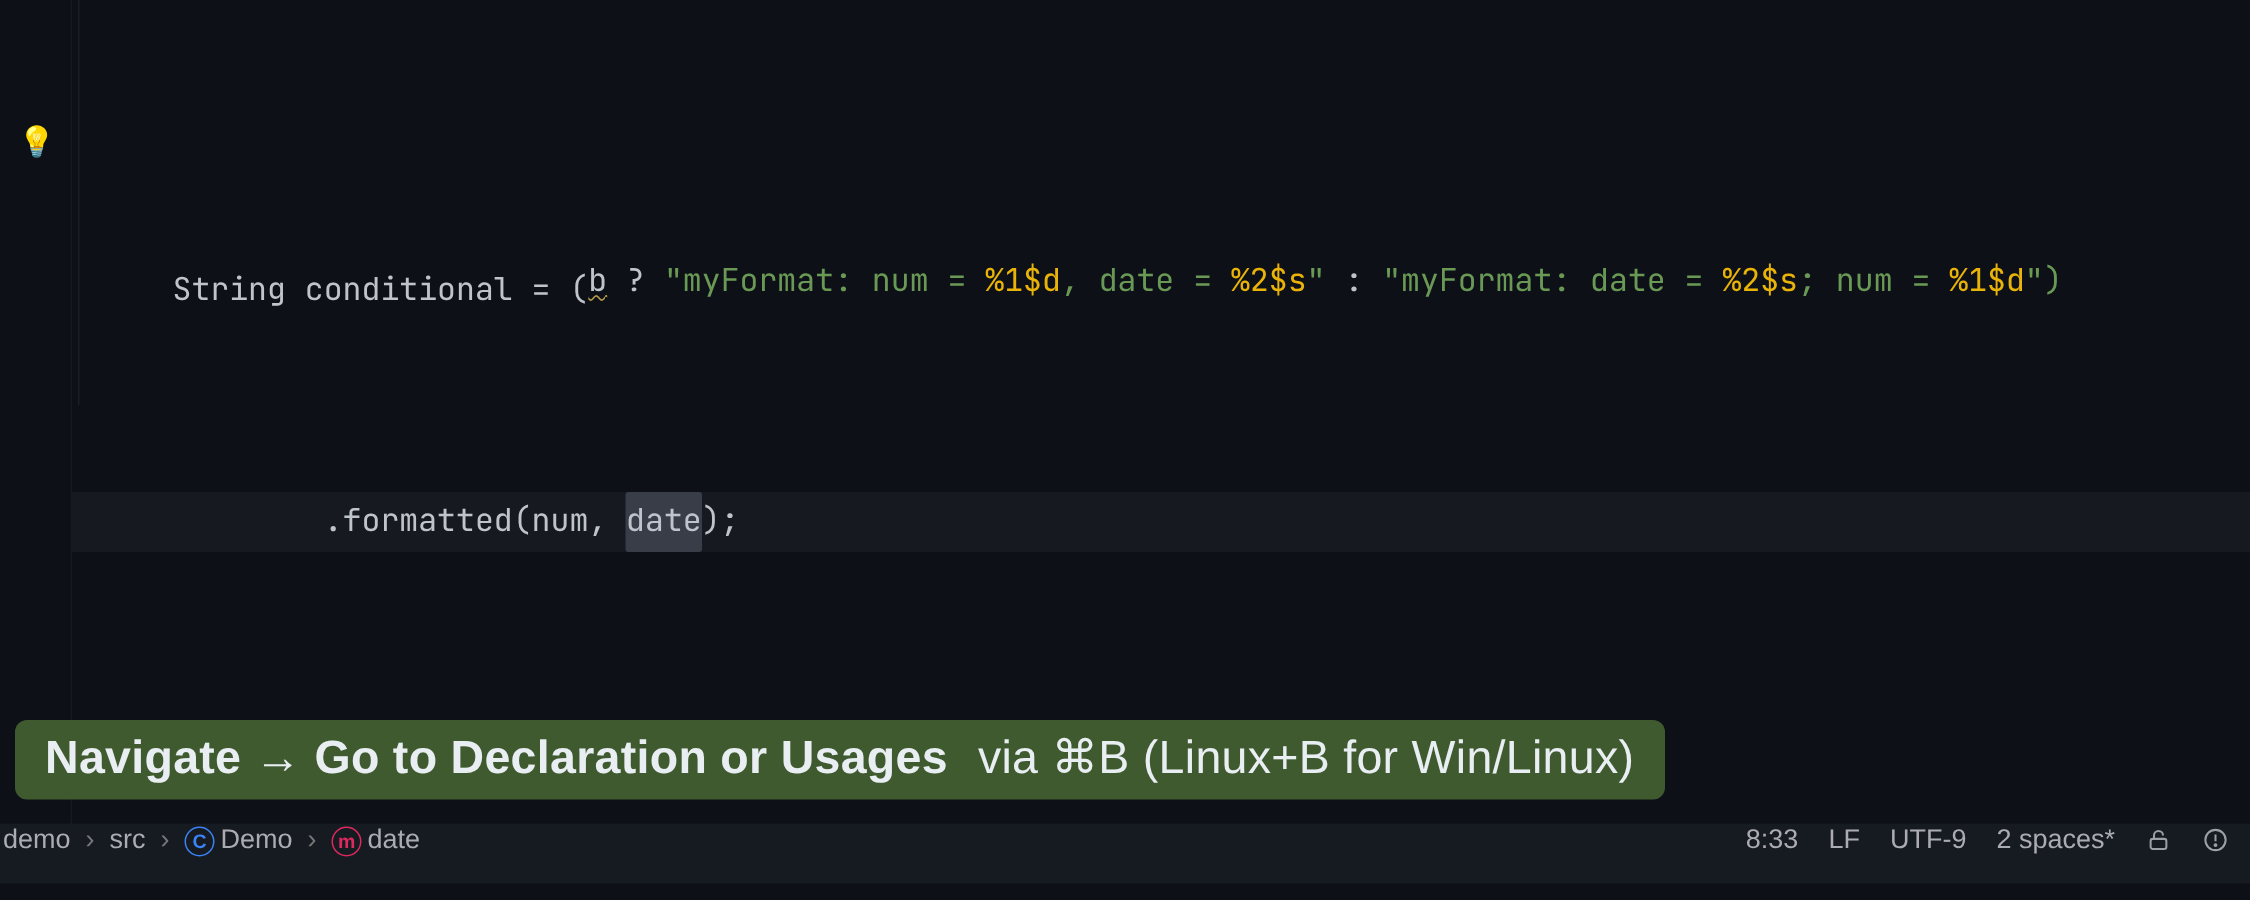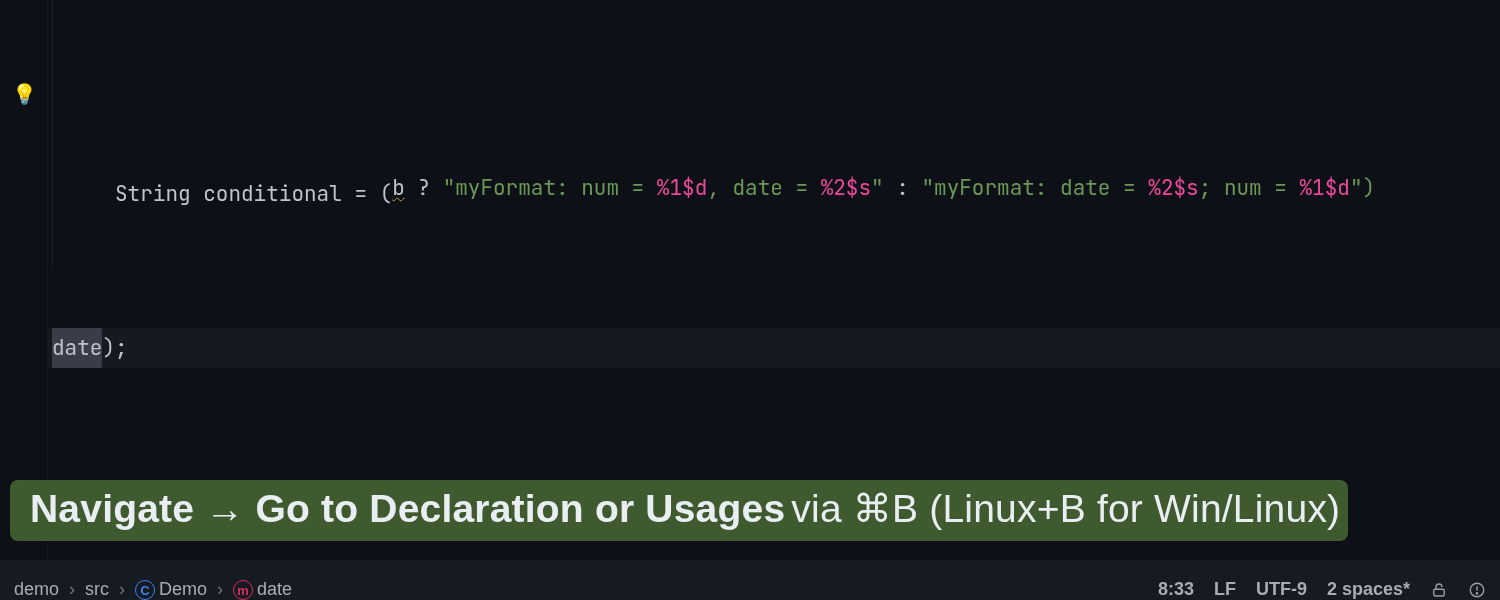--- a/index.html
+++ b/index.html
@@ -55,51 +55,51 @@
     width: 1500px;
   }
   .sel {
     background: rgba(120,130,150,0.35);
     border-radius: 2px;
   }
   .kw, .type { color: #bfc4cc; margin-top: 12px; }
   .ident, .fn, .var { color: #bfc4cc; }
   .underline { text-decoration: underline wavy rgba(200,170,80,0.9); text-decoration-thickness: 1px; text-underline-offset: 2px; }
   .str { color: #6A9955; }
-  .fmt { color: #ec4899; }
+  .fmt { color: #eab308; }
   .punct { color: #bfc4cc; }
 
   .banner {
     position: absolute;
     left: 10px;
     top: 480px;
     background: #3f5a2f;
     border-radius: 8px;
-    padding: 6px 8px 10px 20px;
+    padding: 6px 20px 10px 20px;
     color: #e9eef3;
-    font-size: 39px;
+    font-size: 31px;
     font-weight: 400;
     letter-spacing: 0.2px;
     display: flex;
     align-items: center;
-    gap: 6px;
+    gap: 20px;
   }
   .banner .bold { font-weight: 600; }
 
   .status-bar {
     position: absolute;
-    left: 0; bottom: 0;
+    left: 0; bottom: 11px;
     width: 100%;
     height: 40px;
     background: #161a21;
     display: flex;
-    align-items: flex-end;
+    align-items: flex-start;
     font-size: 18px;
     color: #ababb3;
-    padding: 0 14px 0 12px;
+    padding: 0 14px 0 0;
   }
   .breadcrumb {
     display: flex;
     align-items: center;
     gap: 10px;
     padding-left: 2px;
   }
   .crumb {
     color: #ababb3;
   }
@@ -116,21 +116,20 @@
     font-weight: 600;
     margin-right: 4px;
   }
   .crumb-icon.class { border: 1.5px solid #3b82f6; color: #3b82f6; }
   .crumb-icon.method { border: 1.5px solid #dc2a5f; color: #dc2a5f; }
   .status-right {
     margin-left: auto;
     display: flex;
     align-items: center;
     gap: 20px;
-    font-weight: bold;
   }
   .status-item { color: #ababb3; }
   .status-icon {
     display: inline-flex;
     align-items: center;
     color: #9aa0a8;
   }
 </style>
 </head>
 <body>
@@ -141,21 +140,21 @@
   </div>
   <div class="indent-guide"></div>
 
   <div class="code">
     
     <div class="line" style="margin-top:48px">
       <span class="type">     String conditional = (</span><span class="ident underline">b</span><span class="punct"> ? </span><span class="str">"myFormat: num = </span><span class="fmt">%1$d</span><span class="str">, date = </span><span class="fmt">%2$s</span><span class="str">"</span><span class="punct"> : </span><span class="str">"myFormat: date = </span><span class="fmt">%2$s</span><span class="str">; num = </span><span class="fmt">%1$d</span><span class="str">")</span>
     </div>
     
     <div class="line current">
-      <span class="sel">date</span><span class="punct">);</span>
+      <span class="fn">             .formatted(num, </span><span class="sel">date</span><span class="punct">);</span>
     </div>
     
     <div class="line"></div>
     
     
     
     
     
   </div>
 

